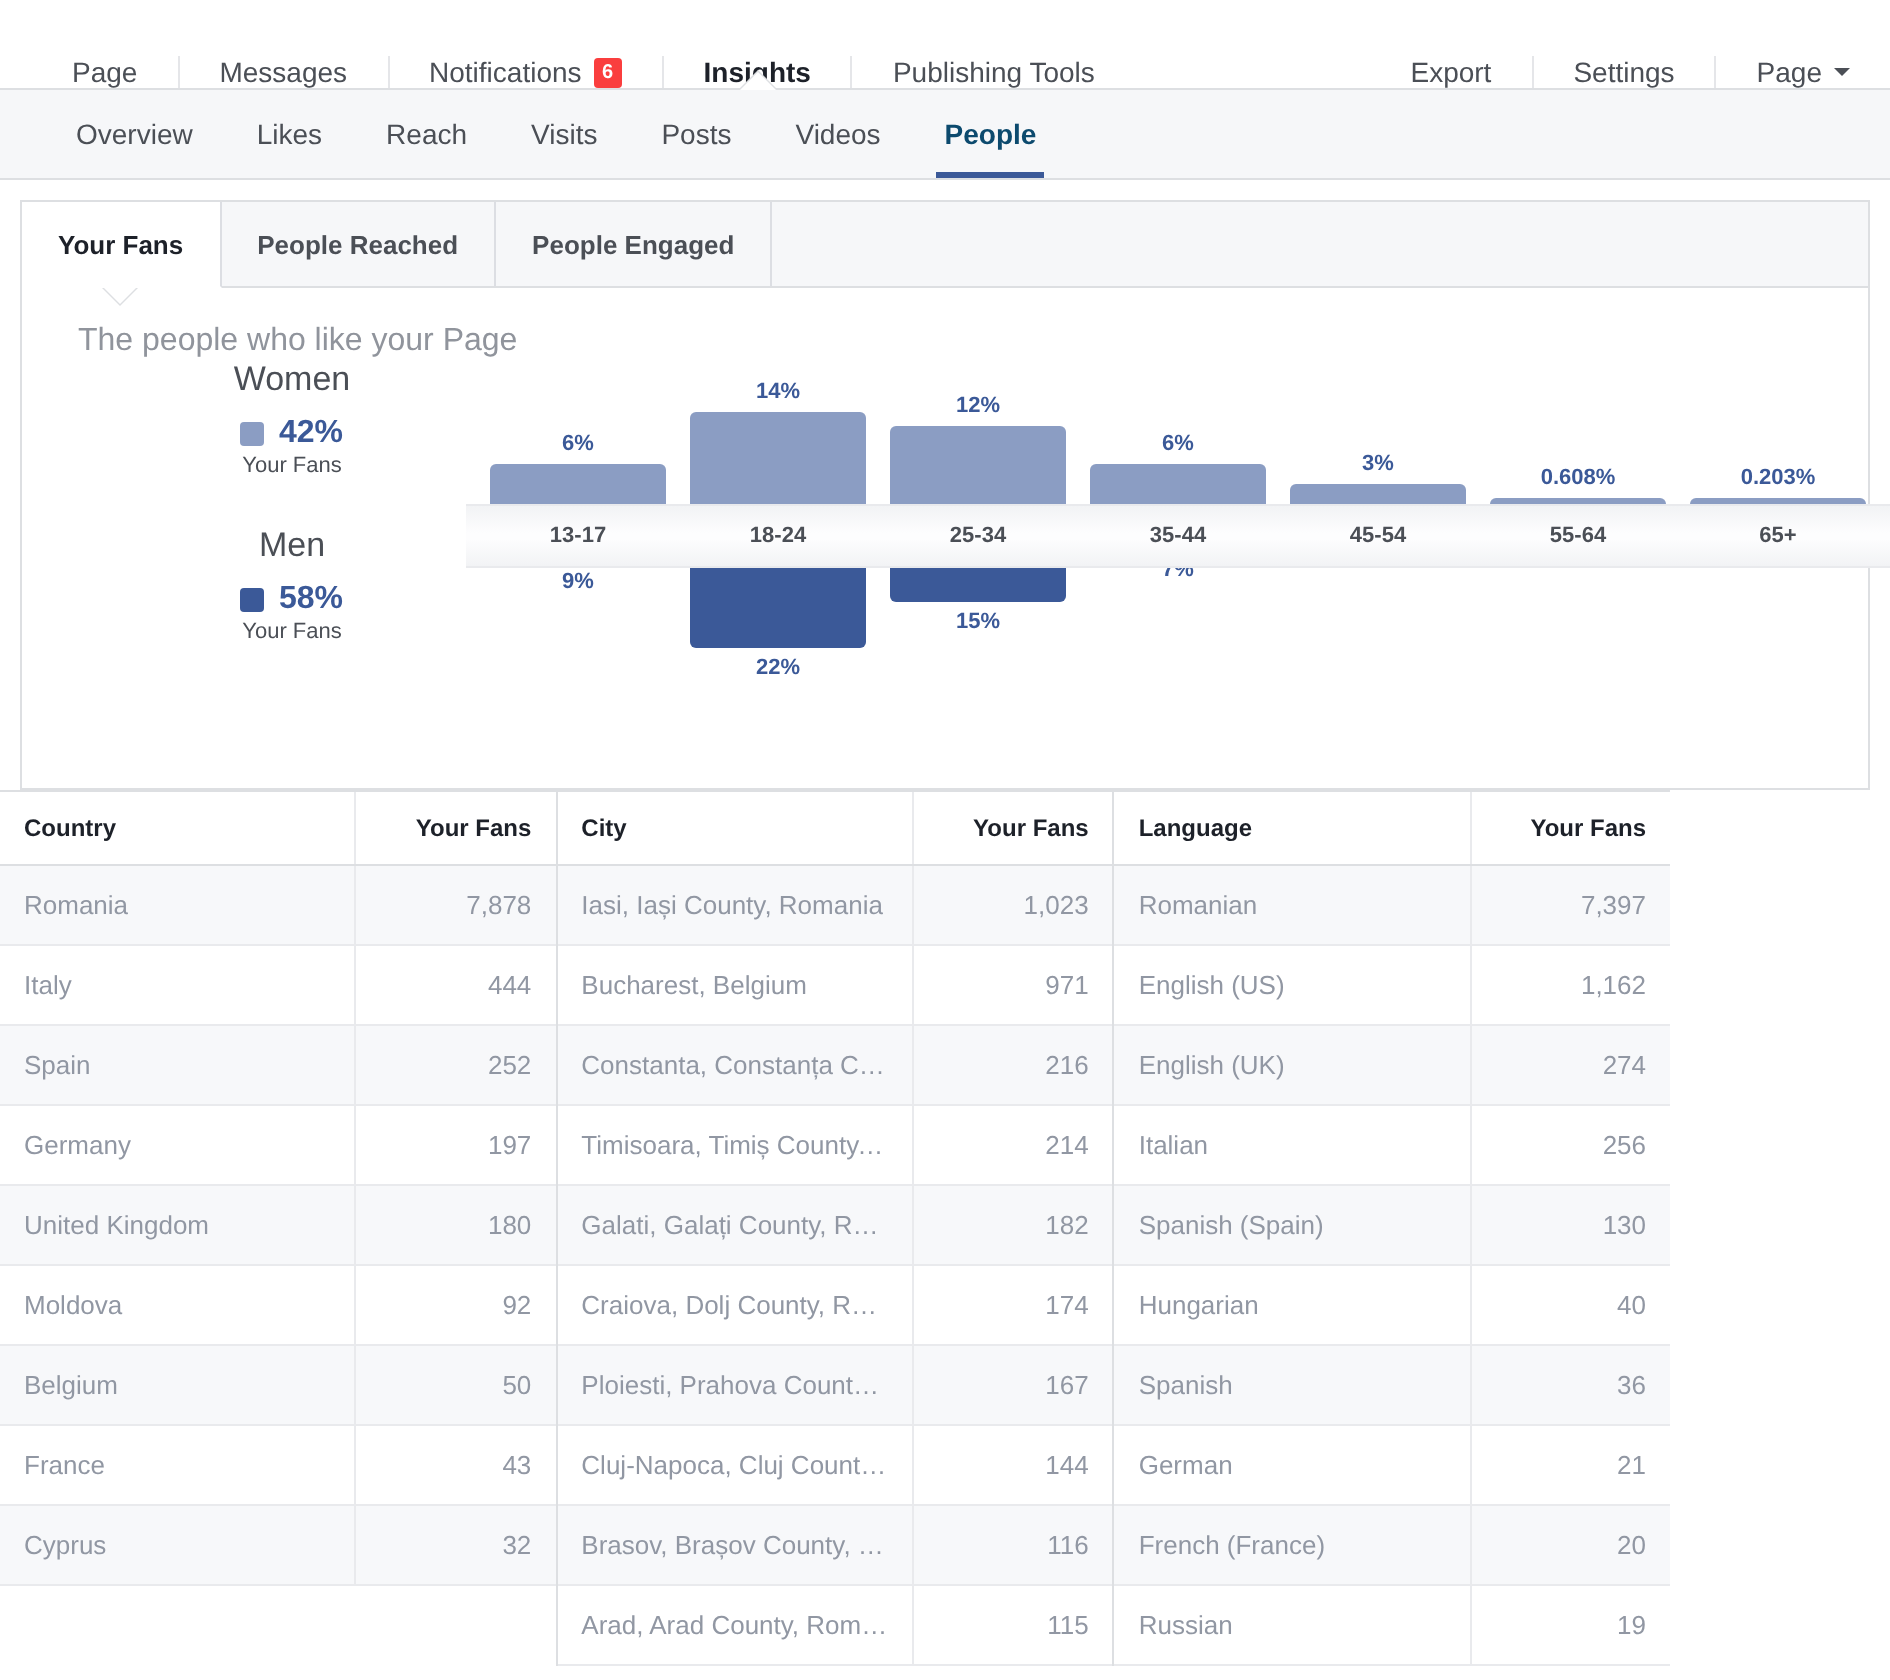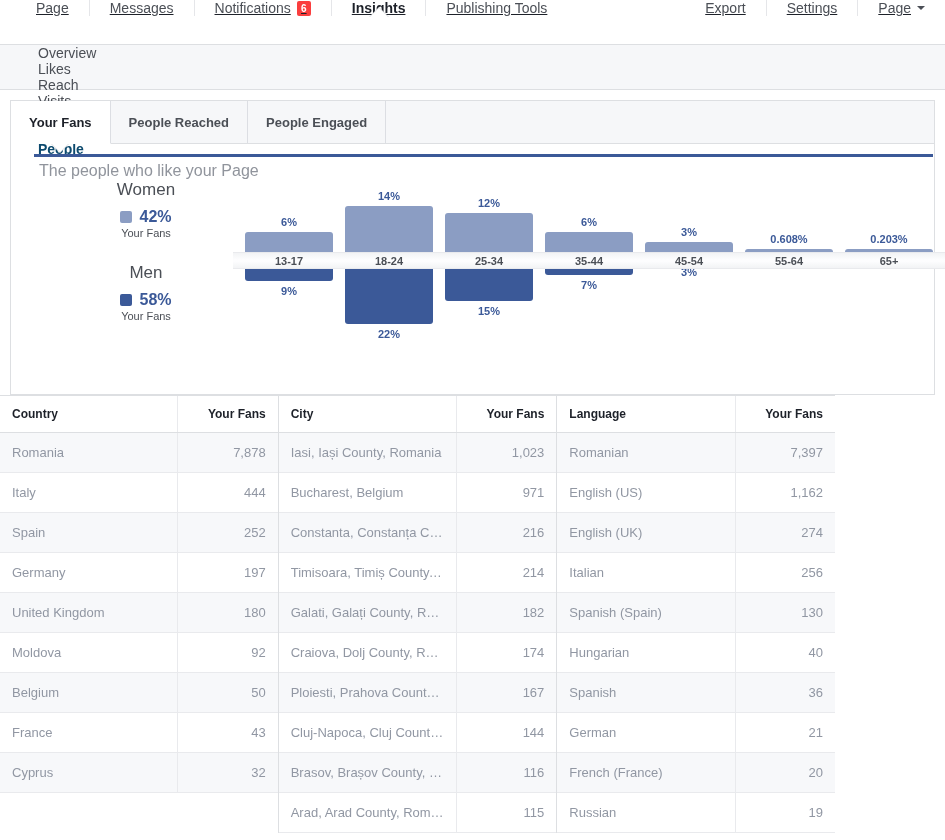--- a/index.html
+++ b/index.html
@@ -14,25 +14,24 @@
     color: #1d2129;
     overflow: hidden;
   }
 
   
   .topbar {
     height: 45px;
     background: #ffffff;
     border-bottom: 1px solid #dddfe2;
     display: flex;
-    align-items: flex-start;
+    align-items: flex-end;
     position: relative;
     padding-left: 16px;
     padding-right: 0;
-    text-decoration: underline;
   }
   .nav-left { display: flex; align-items: stretch; }
   .nav-right { display: flex; align-items: stretch; margin-left: auto; }
 
   .nav-item {
     display: flex;
     align-items: center;
     padding: 0 20px;
     font-size: 14px;
     color: #4b4f56;
@@ -95,21 +94,20 @@
   }
 
   
   .subnav {
     height: 45px;
     background: #f6f7f9;
     border-bottom: 1px solid #dddfe2;
     display: flex;
     align-items: stretch;
     padding-left: 22px;
-    flex-direction: column;
   }
   .subnav-item {
     display: flex;
     align-items: center;
     padding: 0 16px;
     font-size: 14px;
     color: #4b4f56;
     cursor: pointer;
     position: relative;
   }
@@ -276,21 +274,21 @@
     white-space: nowrap;
   }
   .bar-label.below { margin-bottom: 0; margin-top: 4px; }
 
   
   .axis-band {
     position: absolute;
     left: -6px;
     right: -6px;
     top: 90px;
-    height: 17px;
+    height: 32px;
     background: linear-gradient(to bottom, #f2f3f5 0%, #fdfdfe 45%, #fdfdfe 55%, #f2f3f5 100%);
     border-top: 1px solid #e9eaed;
     border-bottom: 1px solid #e9eaed;
     display: flex;
     align-items: center;
     z-index: 5;
   }
   .axis-cell {
     flex: 1 1 0;
     text-align: center;

